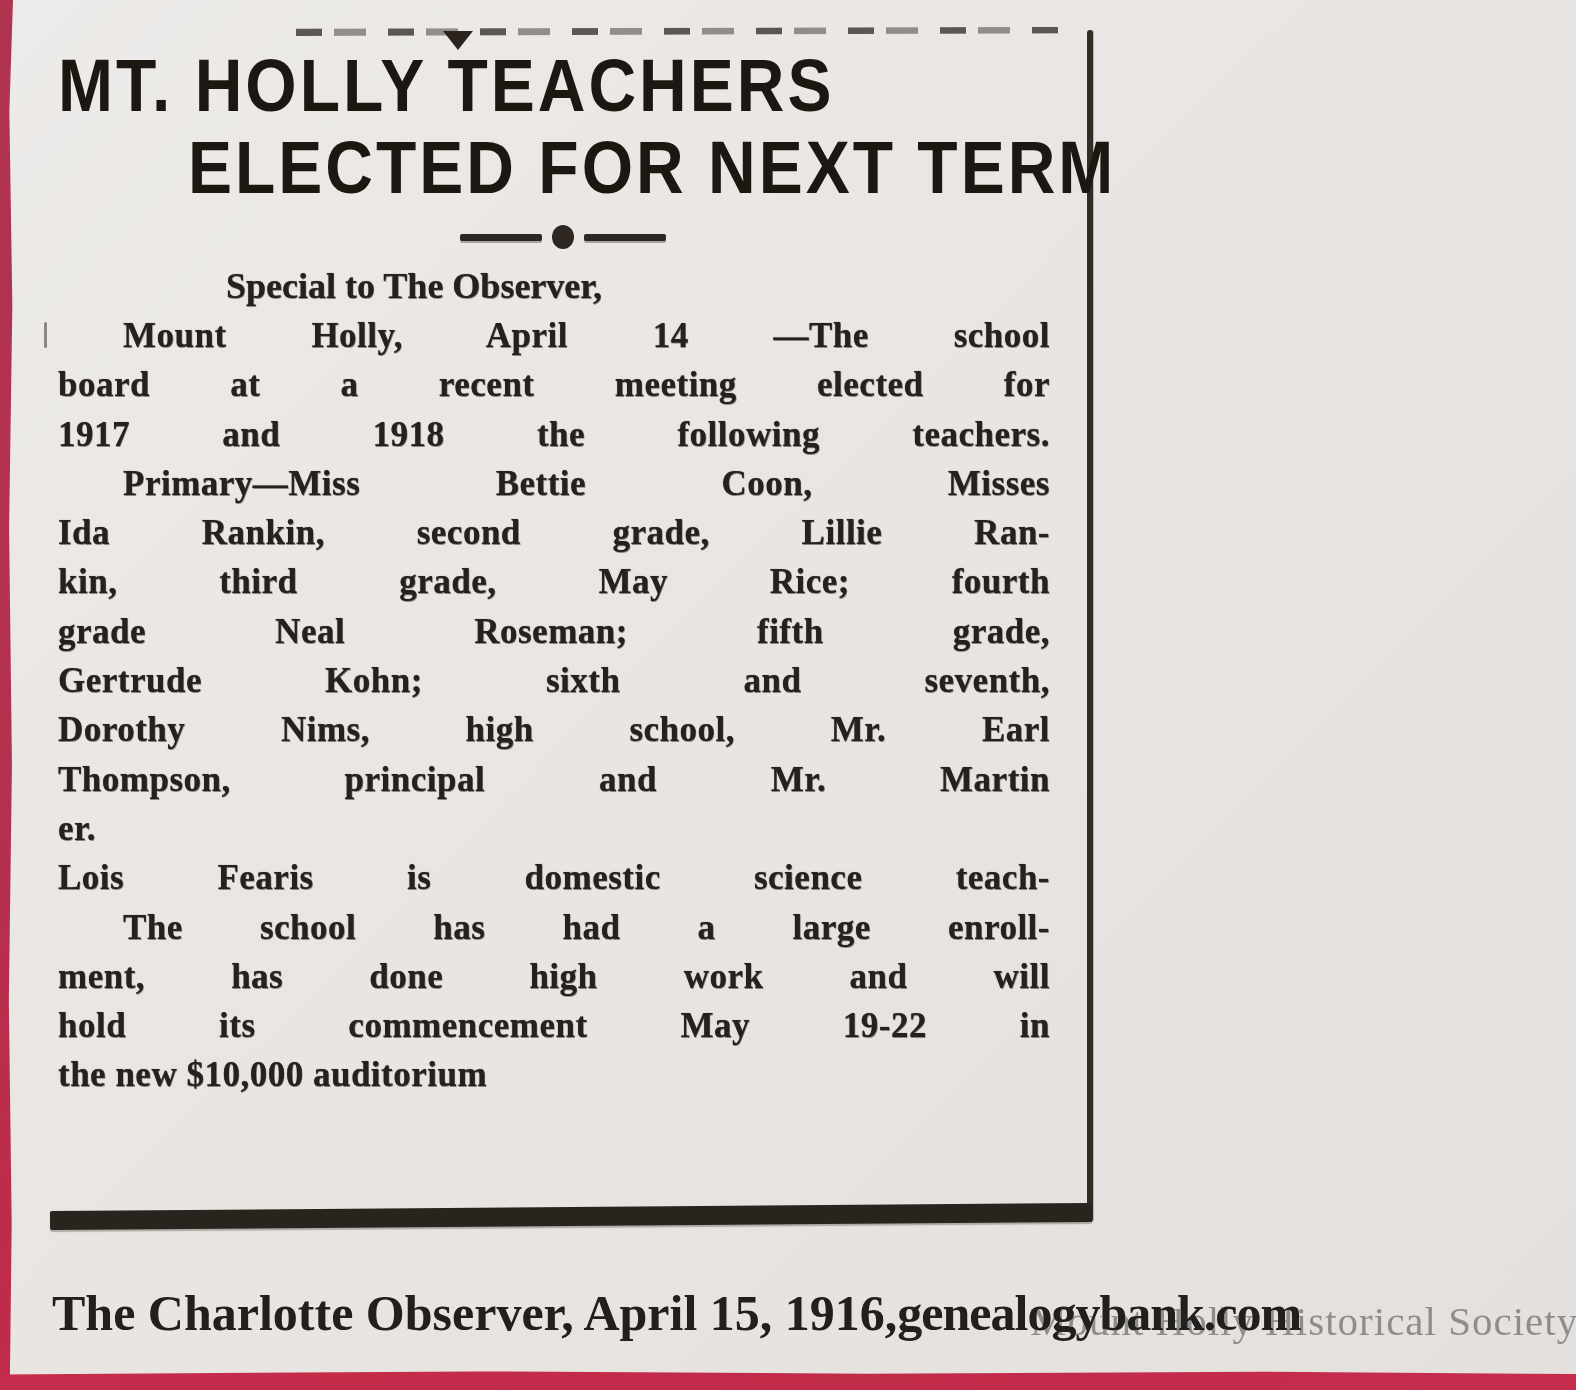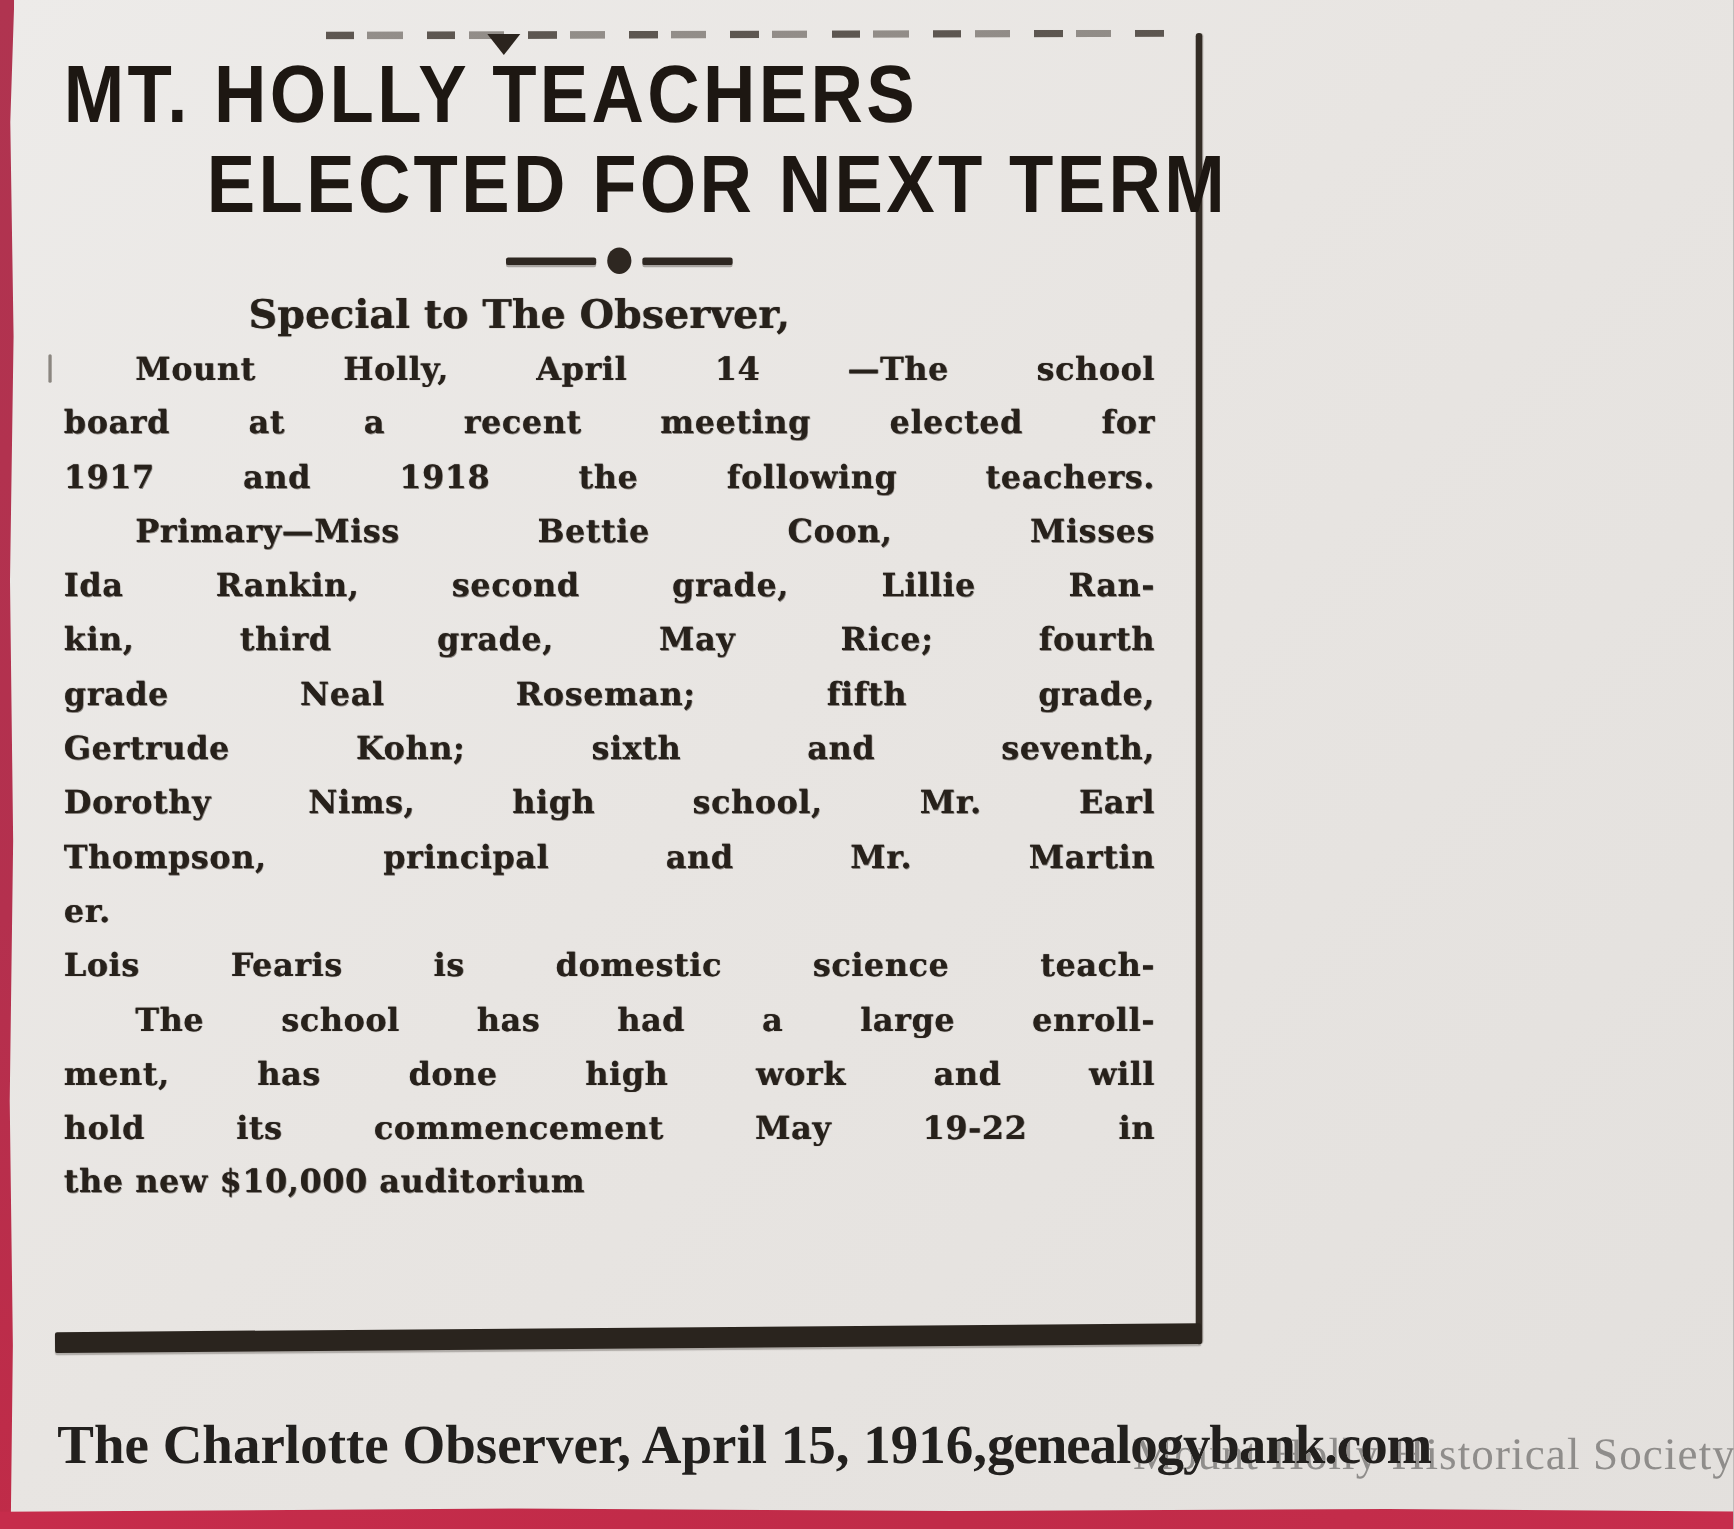--- a/index.html
+++ b/index.html
@@ -55,24 +55,24 @@
                     box-shadow:0 2px 0 rgba(46,39,33,.35); }
   .ornament .dot  { width:22px; height:24px; background:#2e2721; border-radius:50%; }
 
   
   .vrule { position:absolute; left:1087px; top:30px; width:6px; height:1192px;
            background:linear-gradient(180deg,#3a322a 0%, #2e2username 0%, #332c25 100%);
            background-color:#332c25; border-radius:3px; filter:blur(.3px);
            box-shadow:1px 0 0 rgba(51,44,37,.25); }
 
   
-  .column { position:absolute; left:58px; top:262px; width:992px; }
+  .column { position:absolute; left:58px; top:262px; width:992px;font-family:Liberation Serif, serif; }
   .byline { font-size:36px; font-weight:700; line-height:49px; height:49px;
             padding-left:168px; white-space:nowrap; }
-  .bodyline { font-size:29px; font-weight:700; line-height:49.3px; height:49.3px;
+  .bodyline { font-size:35px; font-weight:700; line-height:49.3px; height:49.3px;
               letter-spacing:.5px; text-align:justify; text-align-last:justify; }
   .bodyline.noj { text-align-last:left; }
   .bodyline.indent { text-indent:65px; }
 
   
   .endrule { position:absolute; left:50px; top:1207px; width:1042px; height:19px;
              background:#2a241e; transform:rotate(-0.45deg); border-radius:2px;
              box-shadow:0 2px 1px rgba(42,36,30,.3); }
 
   

